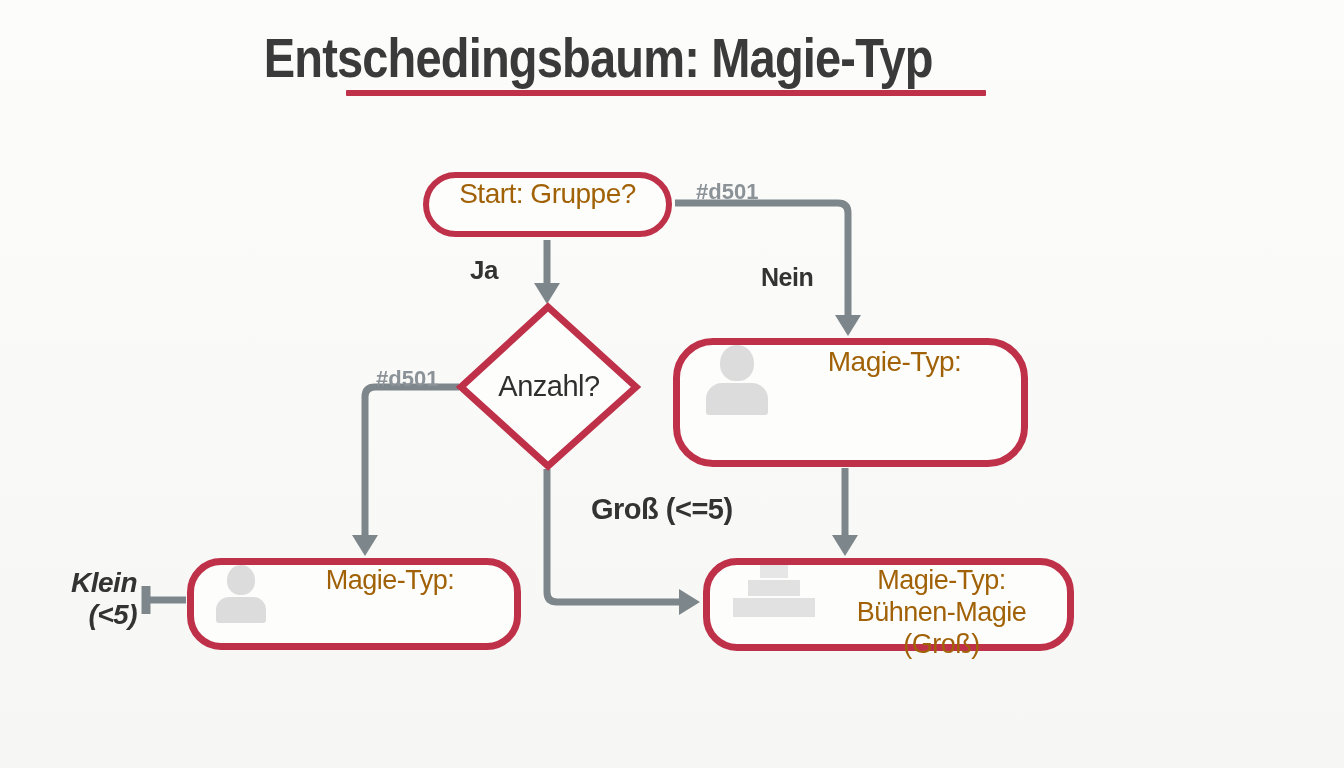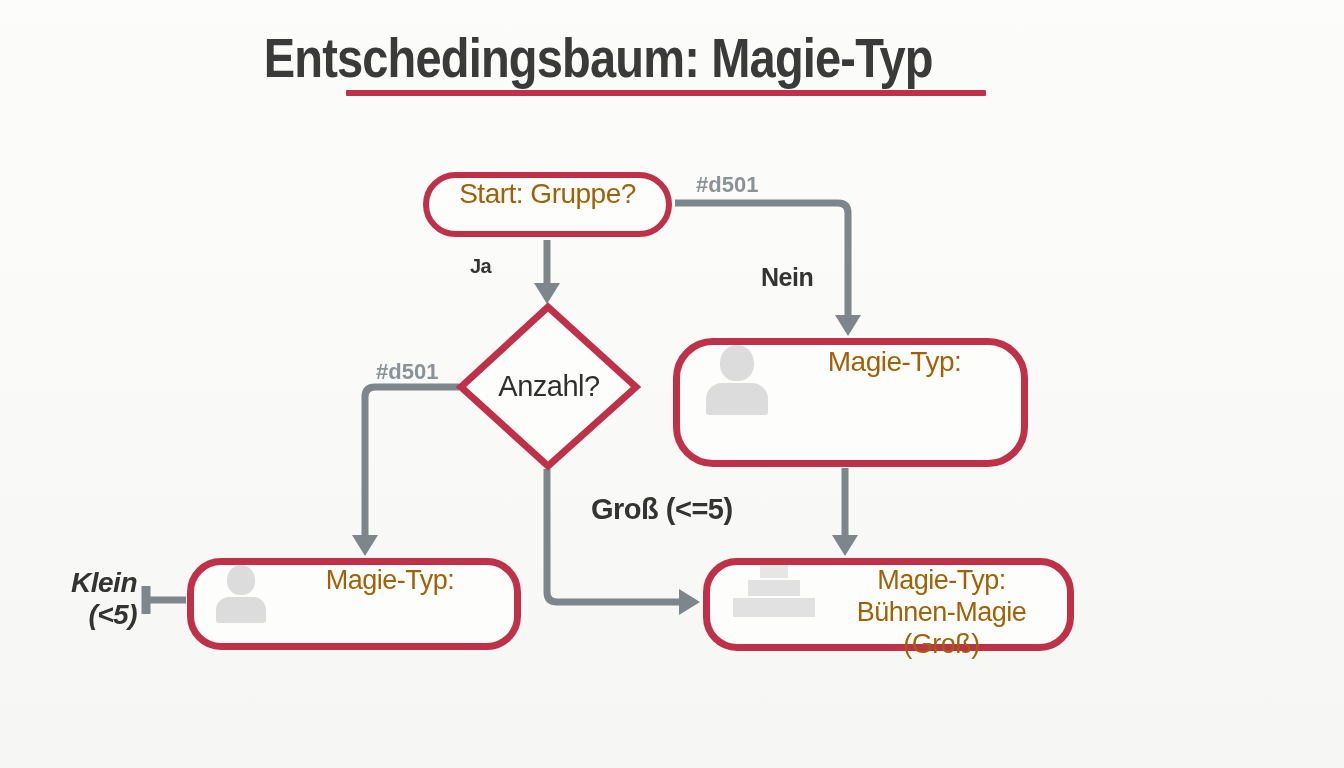--- a/index.html
+++ b/index.html
@@ -55,25 +55,25 @@
   .person-icon.small{margin-left:22px;}
   .person-icon.small .head{width:28px;height:30px;}
   .person-icon.small .shoulders{width:50px;height:26px;border-radius:13px 13px 3px 3px;}
   .stage-icon{margin-left:22px;flex:0 0 auto;width:84px;}
   .stage-icon .tier{background:#e1e1e1;margin:0 auto;}
   .stage-icon .tier1{width:28px;height:13px;margin-bottom:2px;background:#e6e6e6;}
   .stage-icon .tier2{width:52px;height:16px;margin-bottom:2px;}
   .stage-icon .tier3{width:82px;height:19px;}
   
   .edge-label{position:absolute;font-weight:bold;color:#333;letter-spacing:-0.5px;white-space:nowrap;}
-  .lbl-ja{left:470px;top:255px;font-size:20px;}
+  .lbl-ja{left:470px;top:255px;font-size:26px;}
   .lbl-nein{left:761px;top:263px;font-size:25px;}
   .lbl-gross{left:591px;top:493px;font-size:29px;}
   .lbl-klein{left:55px;top:567px;width:82px;font-size:28px;line-height:1.14;text-align:right;font-style:italic;}
-  .lbl-id{font-size:22px;font-weight:bold;color:#8b9298;letter-spacing:0;}
+  .lbl-id{font-size:22px;font-weight:bold;color:#8b9298;letter-spacing:0;margin-top:7px;}
   .lbl-id-right{left:696px;top:172px;}
   .lbl-id-left{left:376px;top:359px;}
 </style>
 </head>
 <body>
 
 <div class="canvas">
 
   <div class="title-wrap">
     <div class="title">Entschedingsbaum: Magie-Typ</div>

